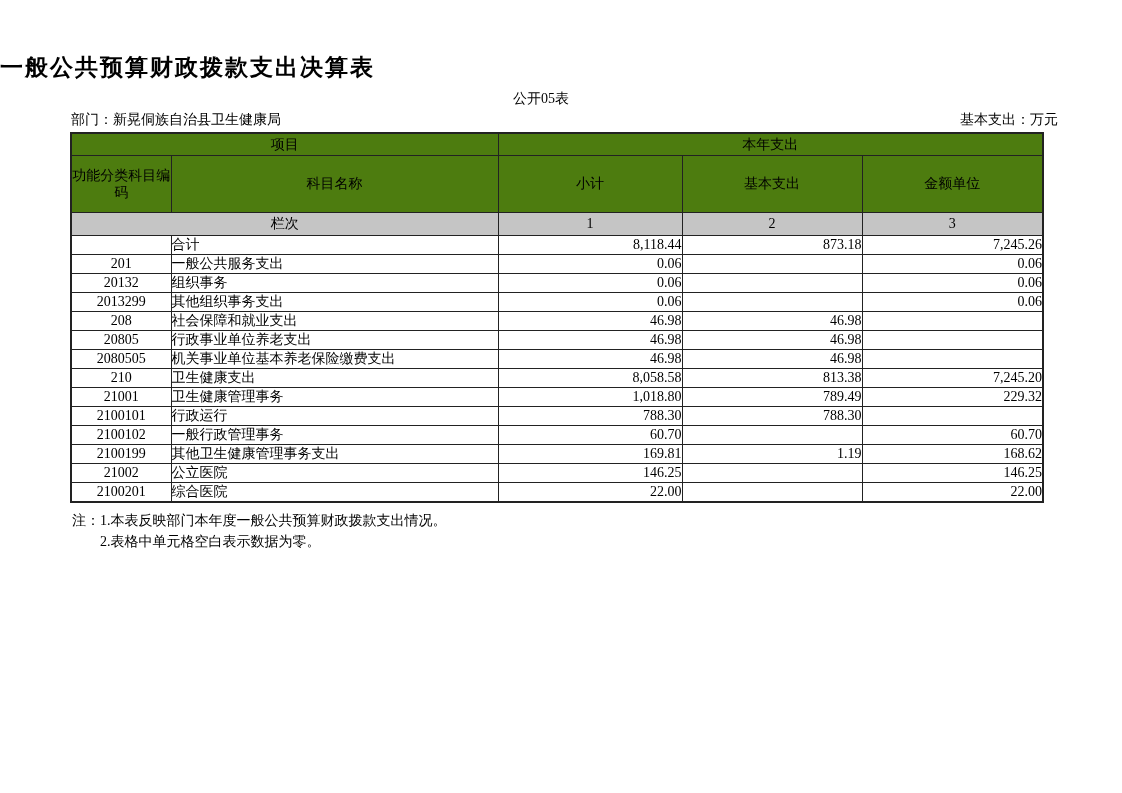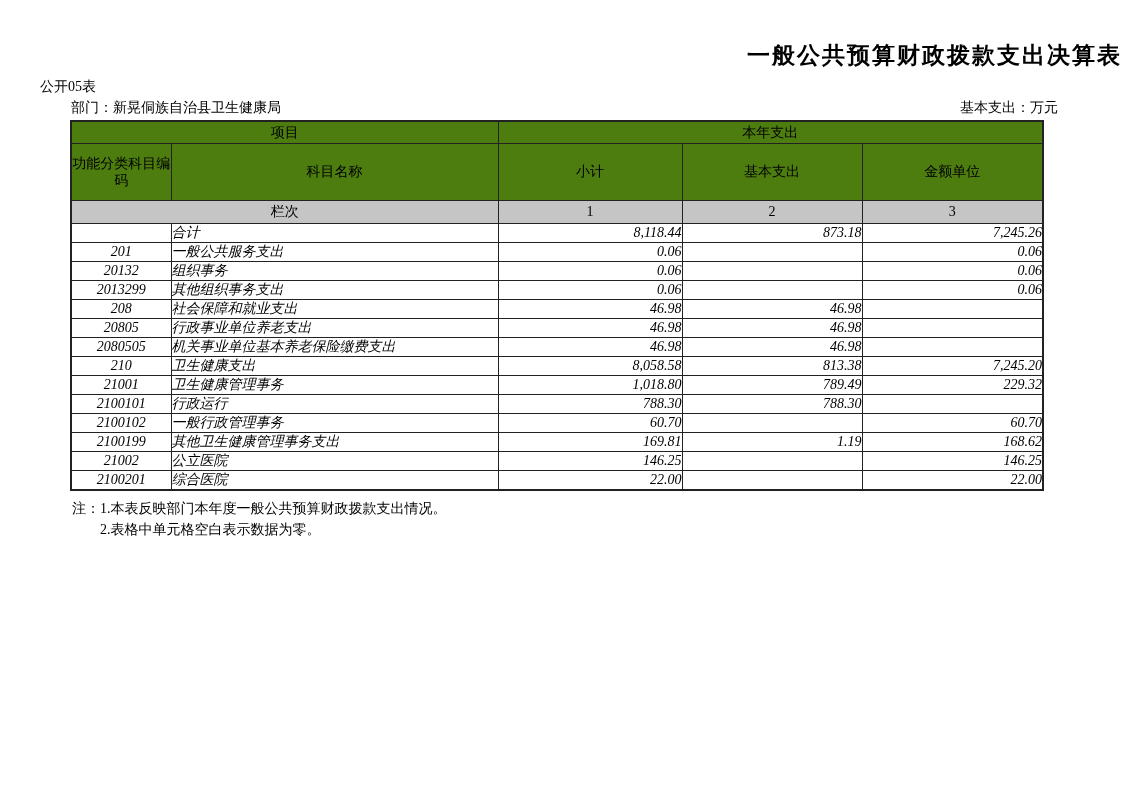--- a/index.html
+++ b/index.html
@@ -5,29 +5,29 @@
   html,body { margin:0; padding:0; background:#ffffff; }
   .page {
     position:relative;
     width:1122px; height:793px;
     background:#ffffff;
     font-family:"Liberation Serif","DejaVu Serif",serif;
     color:#000;
     overflow:hidden;
   }
   .title {
-    padding-top:40px;
-    text-align:right;
+    padding-top:52px;
+    text-align:left;
     font-size:23px;
     font-weight:bold;
     letter-spacing:2px;
   }
   .form-code-row {
     margin:7px 80px 0 0;
-    text-align:left;
+    text-align:center;
     font-size:14px;
     padding-left:40px;
   }
   .meta-row {
     display:flex;
     justify-content:space-between;
     margin:3px 64px 3px 71px;
     font-size:14px;
   }
   table.budget {
@@ -46,21 +46,21 @@
     vertical-align:middle;
   }
   thead th {
     background:#4d7c0f;
     text-align:center;
     line-height:1.25;
   }
   tr.h-group th { height:21px; }
   tr.h-cols  th { height:56px; }
   tr.h-index th { height:22px; background:#c5c5c5; }
-  tbody tr { height:16px;font-style:italic; }
+  tbody tr { height:16px; }
   td.code { text-align:center;margin-top:23px; }
   td.name { text-align:left; padding-left:6px; }
   td.num  { text-align:right; padding-right:5px; }
   .notes {
     margin:7px 0 0 72px;
     font-size:14px;
     line-height:21px;
   }
   .note-line-2 { padding-left:28px; }
 </style>

